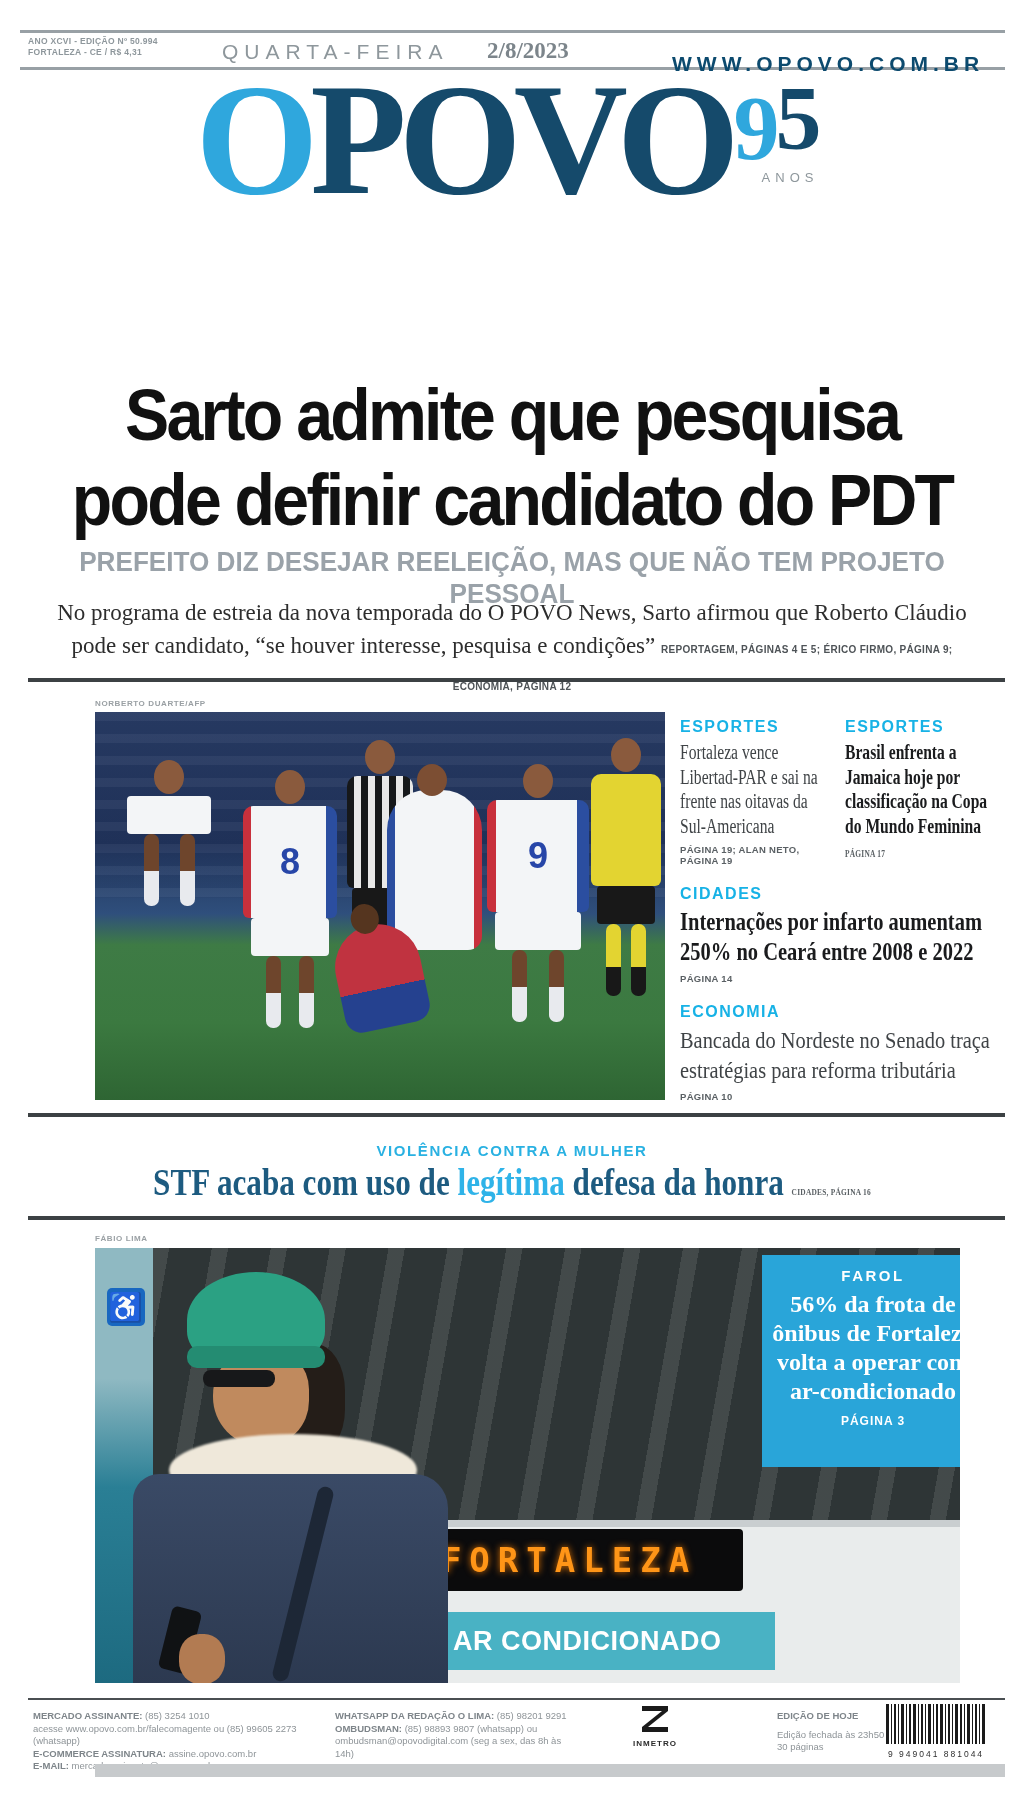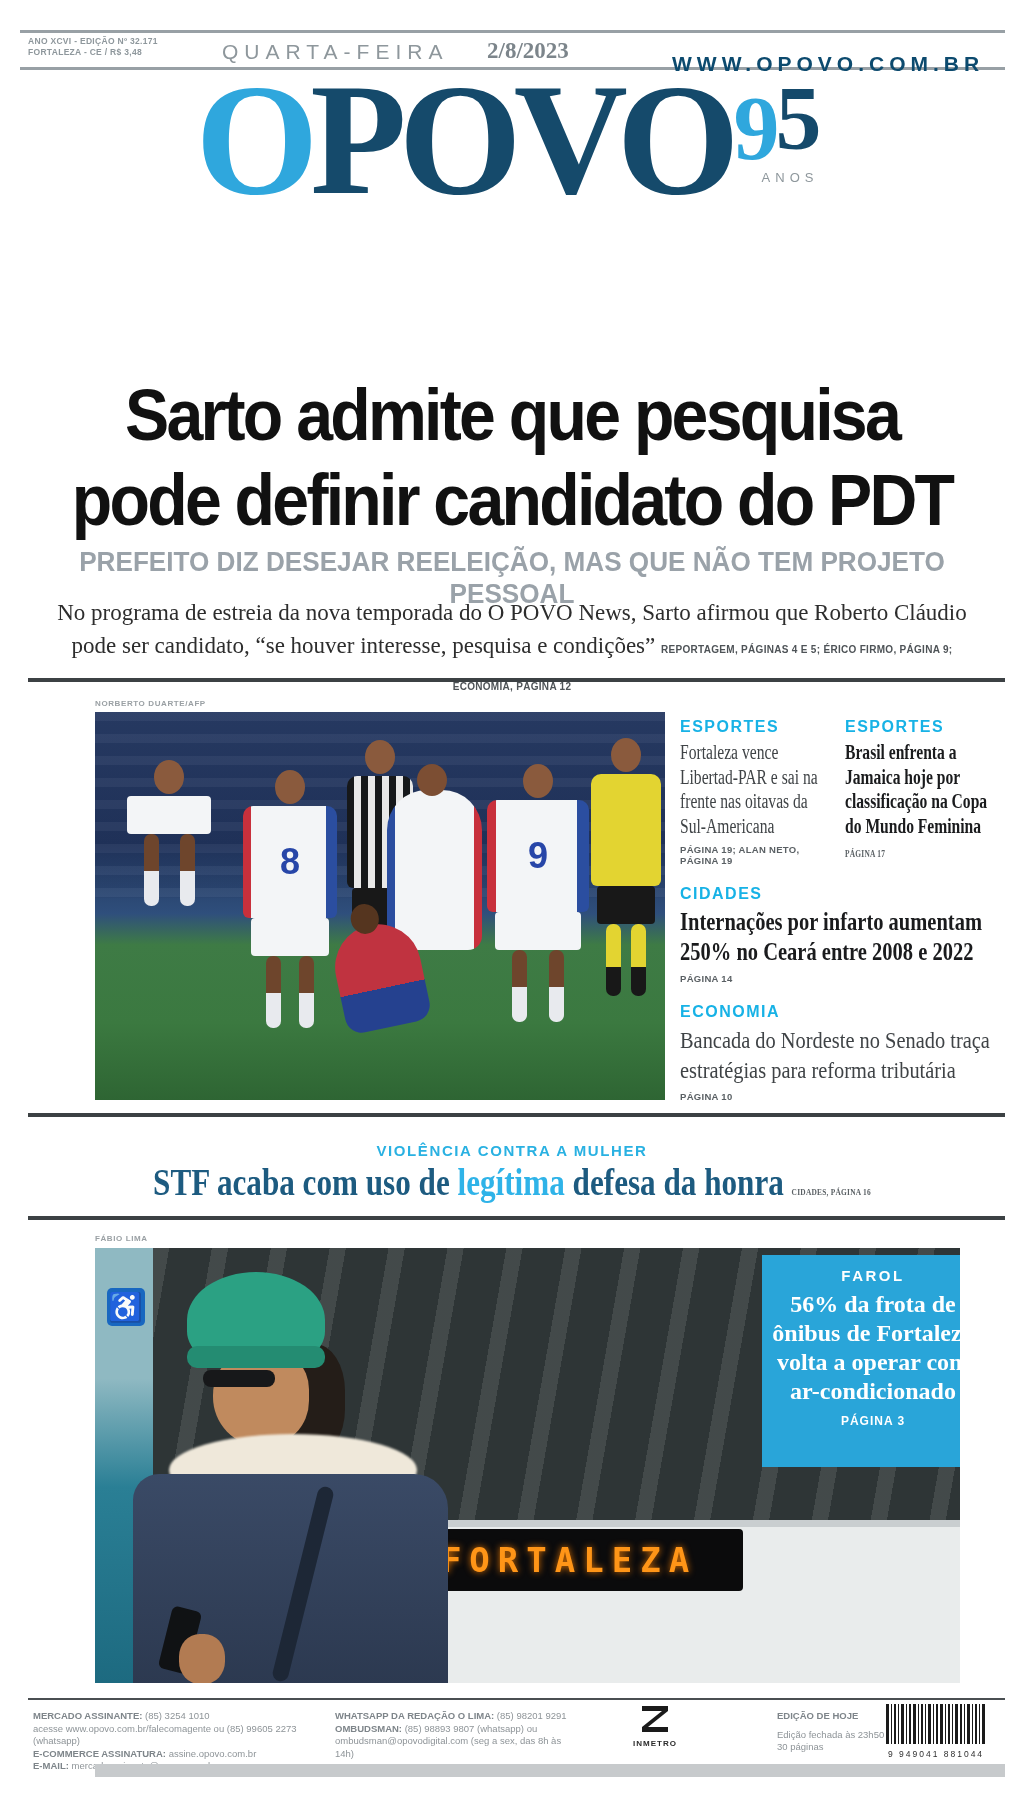--- a/index.html
+++ b/index.html
@@ -158,22 +158,22 @@
   .f-bar .digits{font-size:8.5px;letter-spacing:2px;color:#2f2f2f;}
   .graybar{position:absolute;left:95px;right:19px;top:1764px;height:13px;background:#c7cacc;}
 </style>
 </head>
 <body>
 
 <div class="page">
 
   <div class="mast-band"></div>
   <div class="ed-info">
-    <div>ANO XCVI - EDIÇÃO Nº 32.171</div>
-    <div>FORTALEZA - CE / R$ 3,48</div>
+    <div>ANO XCVI - EDIÇÃO Nº 50.994</div>
+    <div>FORTALEZA - CE / R$ 4,31</div>
   </div>
   <div class="weekday">QUARTA-FEIRA</div>
   <div class="mdate">2/8/2023</div>
   <div class="site">WWW.OPOVO.COM.BR</div>
 
   <div class="logo">
     <span class="word o">O</span><span class="word povo">POVO</span><span class="badge95"><span class="n9">9</span><span class="n5">5</span><span class="anos">ANOS</span></span>
   </div>
 
   <div class="hline l1 cx92c">Sarto admite que pesquisa</div>
@@ -275,20 +275,24 @@
   <div class="photo2">
     <div class="glass">
         <div class="streaks"></div>
       </div>
     <div class="chrome"></div>
     <div class="door"></div>
     <div class="wheelbadge">♿</div>
     <div class="led">
         <span>FORTALEZA</span>
       </div>
+    <div class="banner">
+      <div class="snowbox">❄</div>
+      <div class="txt">AR CONDICIONADO</div>
+    </div>
     <div class="hairback"></div>
     <div class="face"></div>
     <div class="beanie"></div>
     <div class="shades"></div>
     <div class="collar"></div>
     <div class="jacket"></div>
     <div class="strap"></div>
     <div class="phone"></div>
     <div class="hand"></div>
     <div class="farol">

